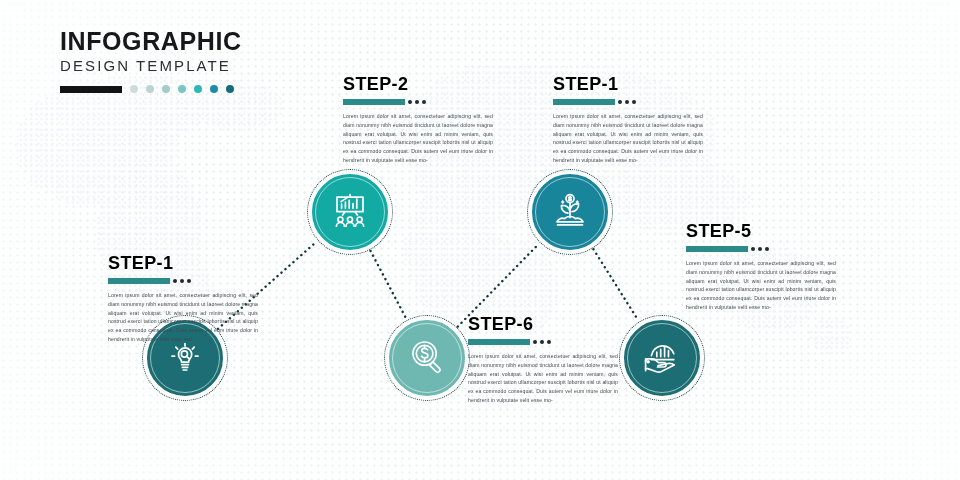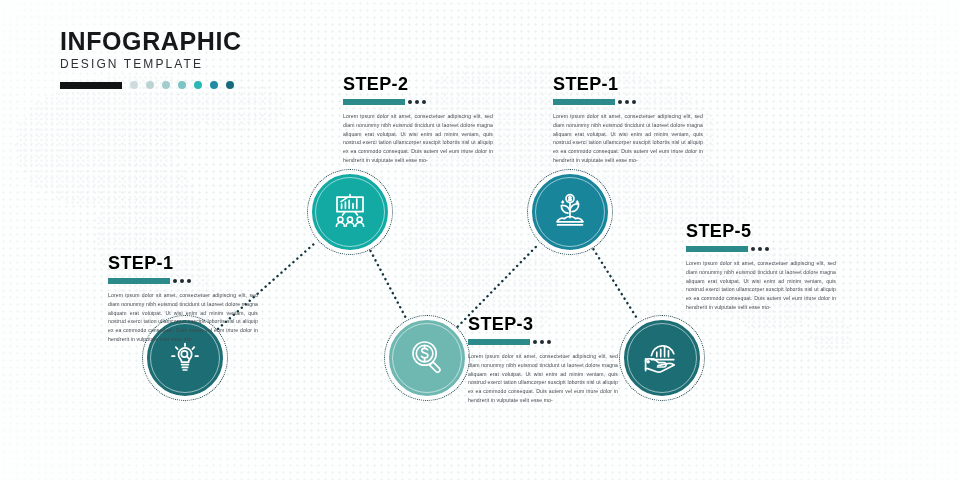--- a/index.html
+++ b/index.html
@@ -34,21 +34,21 @@
   
   #connectors { position: absolute; inset: 0; z-index: 1; }
 
   
   #header { position: absolute; left: 60px; top: 28px; z-index: 3; }
   #title-main {
     font-size: 25px; font-weight: bold; color: #17181a;
     letter-spacing: .6px; line-height: 1.05;
   }
   #title-sub {
-    font-size: 12px; font-weight: normal; color: #2c2f33;
+    font-size: 15px; font-weight: normal; color: #2c2f33;
     letter-spacing: 2.1px; line-height: 1.25; margin-top: 3px;
   }
   #title-accent { display: flex; align-items: center; margin-top: 9px; }
   #title-bar { width: 62px; height: 7px; background: #111315; }
   .title-dot { width: 8px; height: 8px; border-radius: 50%; margin-left: 8px; }
 
   
   .step-text { position: absolute; width: 150px; z-index: 3; }
   .step-title {
     font-size: 18px; font-weight: bold; color: #000000;
@@ -154,21 +154,21 @@
           <path d="M17 23.7l-2.4 3.4M27 23.7l2.4 3.4"></path>
           <circle cx="12.4" cy="31.5" r="2.5"></circle>
           <path d="M8.4 38.2c0-2.2 1.8-3.7 4-3.7s4 1.5 4 3.7"></path>
           <circle cx="22" cy="31.5" r="2.5"></circle>
           <path d="M18 38.2c0-2.2 1.8-3.7 4-3.7s4 1.5 4 3.7"></path>
           <circle cx="31.6" cy="31.5" r="2.5"></circle>
           <path d="M27.6 38.2c0-2.2 1.8-3.7 4-3.7s4 1.5 4 3.7"></path>
         </svg></span>
     </div>
     <div class="step-text" style="left: 468px; top: 315px;">
-      <div class="step-title">STEP-3</div>
+      <div class="step-title">STEP-6</div>
       <div class="step-accent">
         <div class="step-bar" style="background: rgb(44, 138, 138);"></div>
         <div class="step-dot"></div>
         <div class="step-dot"></div>
         <div class="step-dot"></div>
       </div>
       <div class="step-body">Lorem ipsum dolor sit amet, consectetuer adipiscing elit, sed diam nonummy nibh euismod tincidunt ut laoreet dolore magna aliquam erat volutpat. Ut wisi enim ad minim veniam, quis nostrud exerci tation ullamcorper suscipit lobortis nisl ut aliquip ex ea commodo consequat. Duis autem vel eum iriure dolor in hendrerit in vulputate velit esse mo-</div>
     </div>
     <div class="node" style="left: 387px; top: 318px; background: rgb(111, 184, 178);">
       <div class="ring" style="border-color: rgb(18, 52, 61);"></div>

